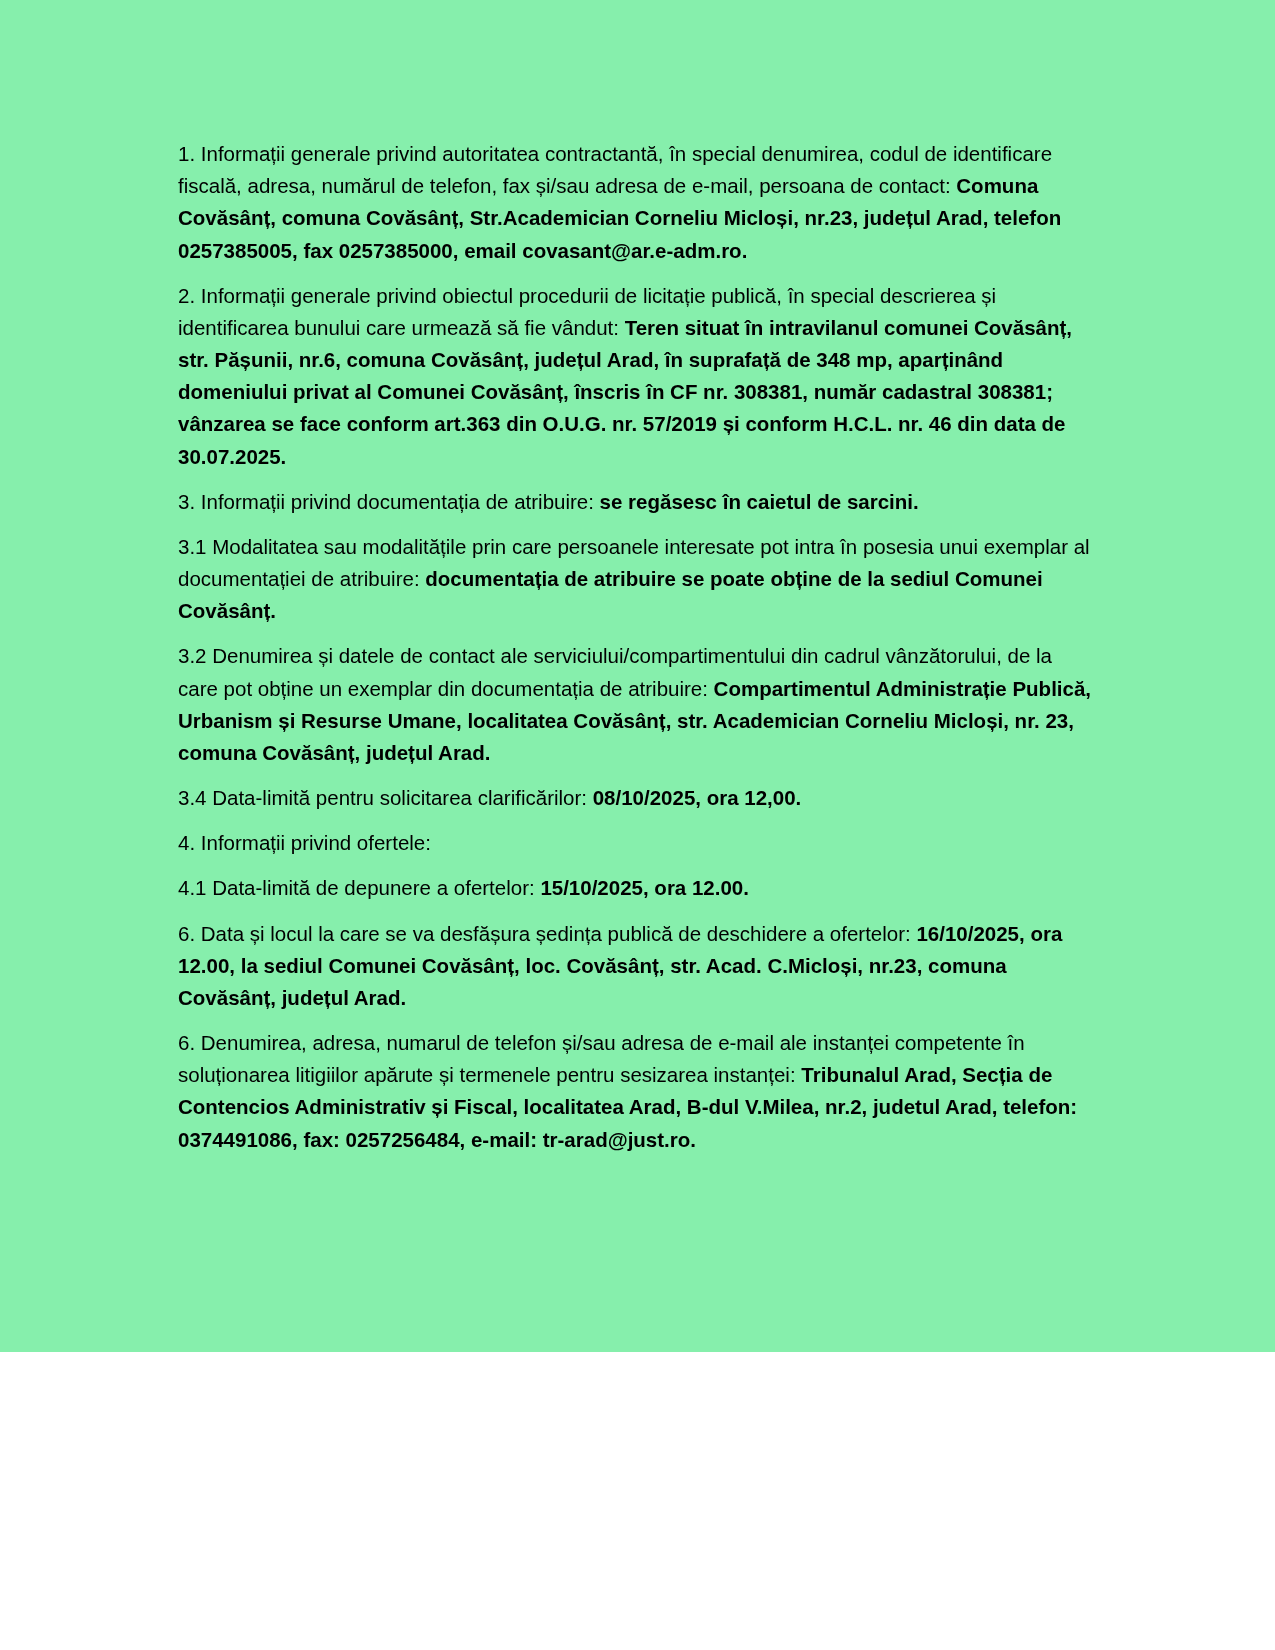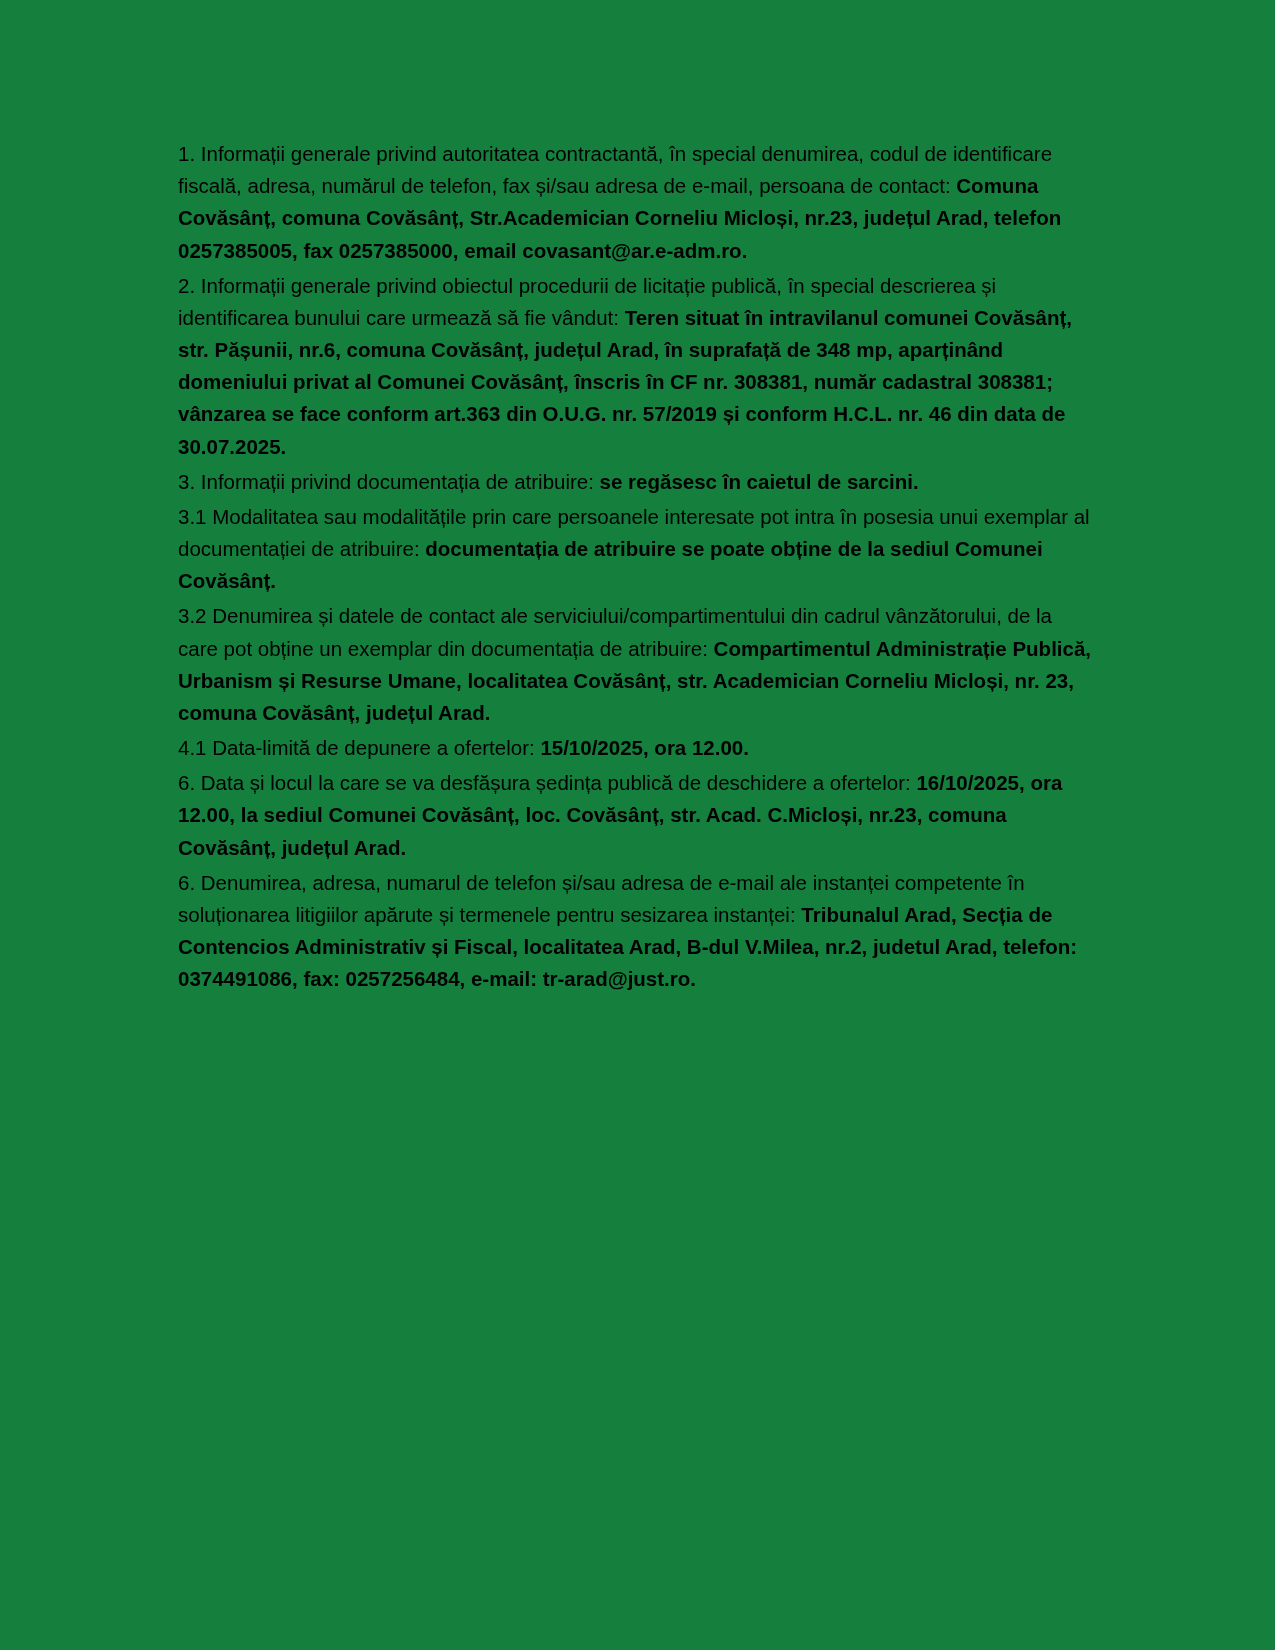--- a/index.html
+++ b/index.html
@@ -10,48 +10,50 @@
   }
   body {
     width: 1275px;
     height: 1650px;
     font-family: "Liberation Sans", sans-serif;
     color: #000000;
   }
   .page {
     box-sizing: border-box;
     width: 1275px;
-    height: 1650px;
+    height: 1352px;
     padding: 138px 178px 12px 178px;
-    background: #15803d;
+    background: #86efac;
   }
   .doc-body {
     font-size: 20.5px;
     line-height: 1.57;
     text-align: left;
     letter-spacing: 0.0px;
   }
   .para {
     margin: 0;
     padding: 0;
   }
   .para + .para {
-    margin-top: 3px;
+    margin-top: 13px;
   }
   b, .b {
     font-weight: bold;
   }
 </style>
 </head>
 <body>
 
 <div class="page">
   <div class="doc-body" id="doc-body">
       <p class="para"><span>1. Informații generale privind autoritatea contractantă, în special denumirea, codul de identificare fiscală, adresa, numărul de telefon, fax și/sau adresa de e-mail, persoana de contact: </span><span class="b">Comuna Covăsânț, comuna Covăsânț, Str.Academician Corneliu Micloși, nr.23, județul Arad, telefon 0257385005, fax 0257385000, email covasant@ar.e-adm.ro.</span></p>
       <p class="para"><span>2. Informații generale privind obiectul procedurii de licitație publică, în special descrierea și identificarea bunului care urmează să fie vândut: </span><span class="b">Teren situat în intravilanul comunei Covăsânț, str. Pășunii, nr.6, comuna Covăsânț, județul Arad, în suprafață de 348 mp, aparținând domeniului privat al Comunei Covăsânț, înscris în CF nr. 308381, număr cadastral 308381; vânzarea se face conform art.363 din O.U.G. nr. 57/2019 și conform H.C.L. nr. 46 din data de 30.07.2025.</span></p>
       <p class="para"><span>3. Informații privind documentația de atribuire: </span><span class="b">se regăsesc în caietul de sarcini.</span></p>
       <p class="para"><span>3.1 Modalitatea sau modalitățile prin care persoanele interesate pot intra în posesia unui exemplar al documentației de atribuire: </span><span class="b">documentația de atribuire se poate obține de la sediul Comunei Covăsânț.</span></p>
       <p class="para"><span>3.2 Denumirea și datele de contact ale serviciului/compartimentului din cadrul vânzătorului, de la care pot obține un exemplar din documentația de atribuire: </span><span class="b">Compartimentul Administrație Publică, Urbanism și Resurse Umane, localitatea Covăsânț, str. Academician Corneliu Micloși, nr. 23, comuna Covăsânț, județul Arad.</span></p>
+      <p class="para"><span>3.4 Data-limită pentru solicitarea clarificărilor: </span><span class="b">08/10/2025, ora 12,00.</span></p>
+      <p class="para"><span>4. Informații privind ofertele:</span></p>
       <p class="para"><span>4.1 Data-limită de depunere a ofertelor: </span><span class="b">15/10/2025, ora 12.00.</span></p>
       <p class="para"><span>6. Data și locul la care se va desfășura ședința publică de deschidere a ofertelor: </span><span class="b">16/10/2025, ora 12.00, la sediul Comunei Covăsânț, loc. Covăsânț, str. Acad. C.Micloși, nr.23, comuna Covăsânț, județul Arad.</span></p>
       <p class="para"><span>6. Denumirea, adresa, numarul de telefon și/sau adresa de e-mail ale instanței competente în soluționarea litigiilor apărute și termenele pentru sesizarea instanței: </span><span class="b">Tribunalul Arad, Secția de Contencios Administrativ și Fiscal, localitatea Arad, B-dul V.Milea, nr.2, judetul Arad, telefon: 0374491086, fax: 0257256484, e-mail: tr-arad@just.ro.</span></p>
     </div>
 </div>
 
 </body></html>

